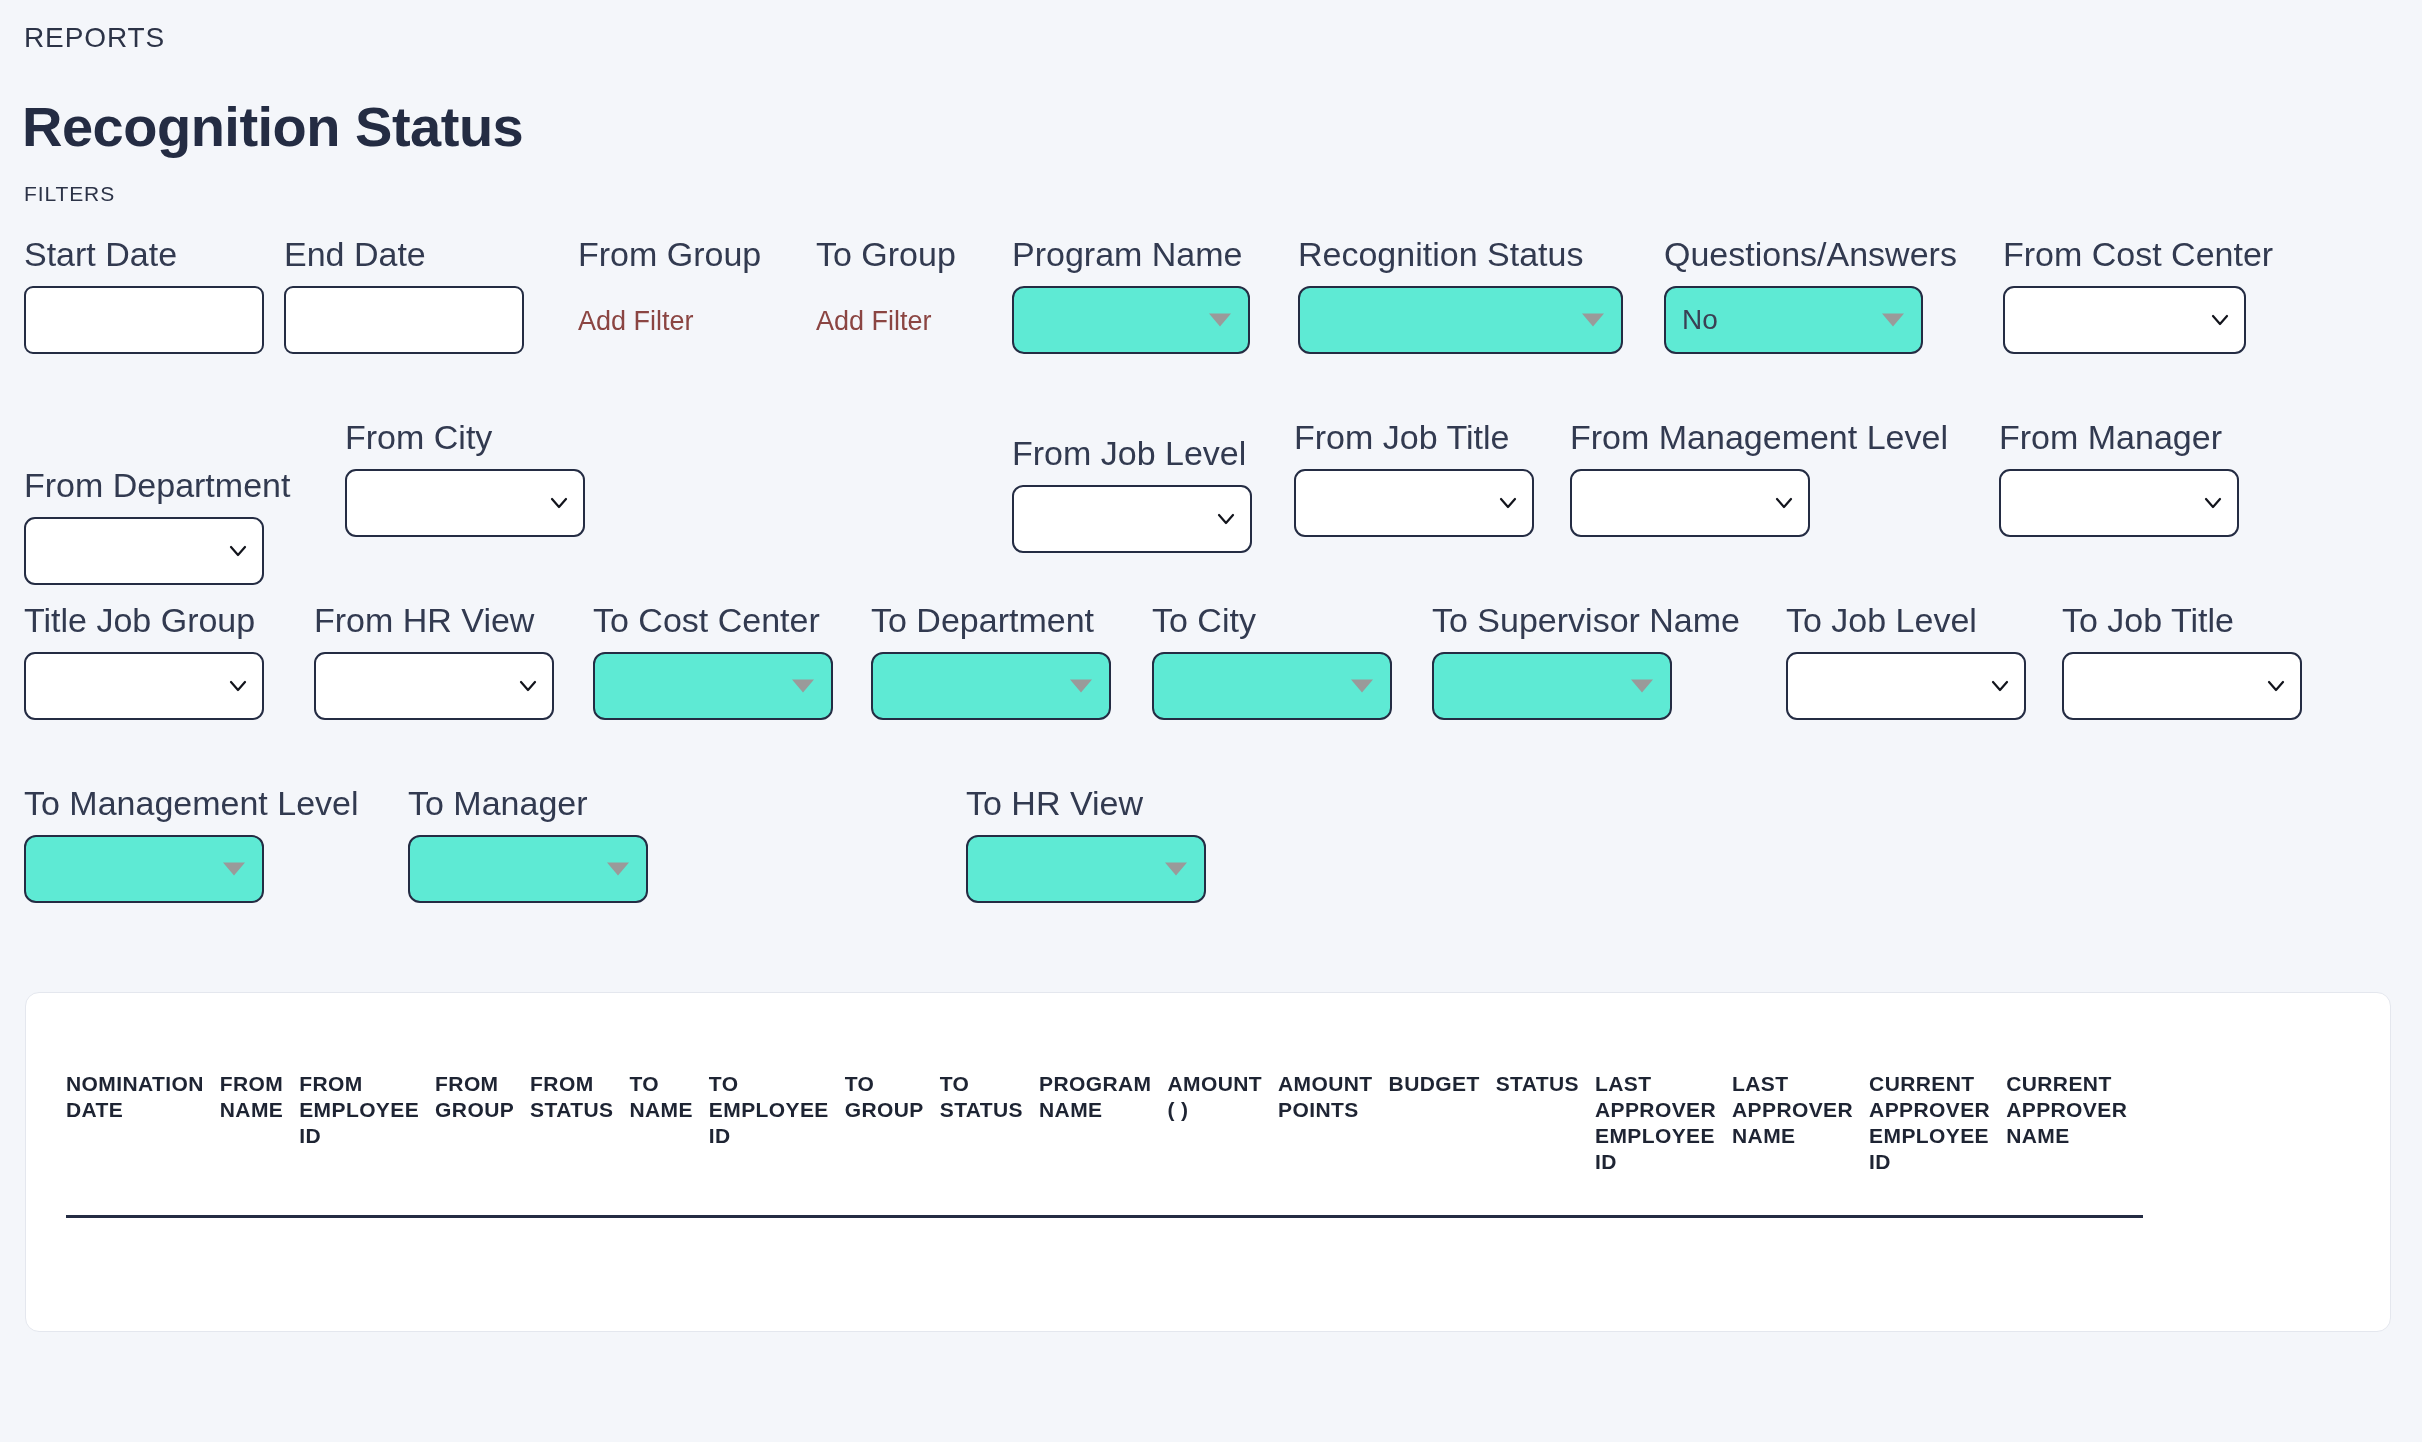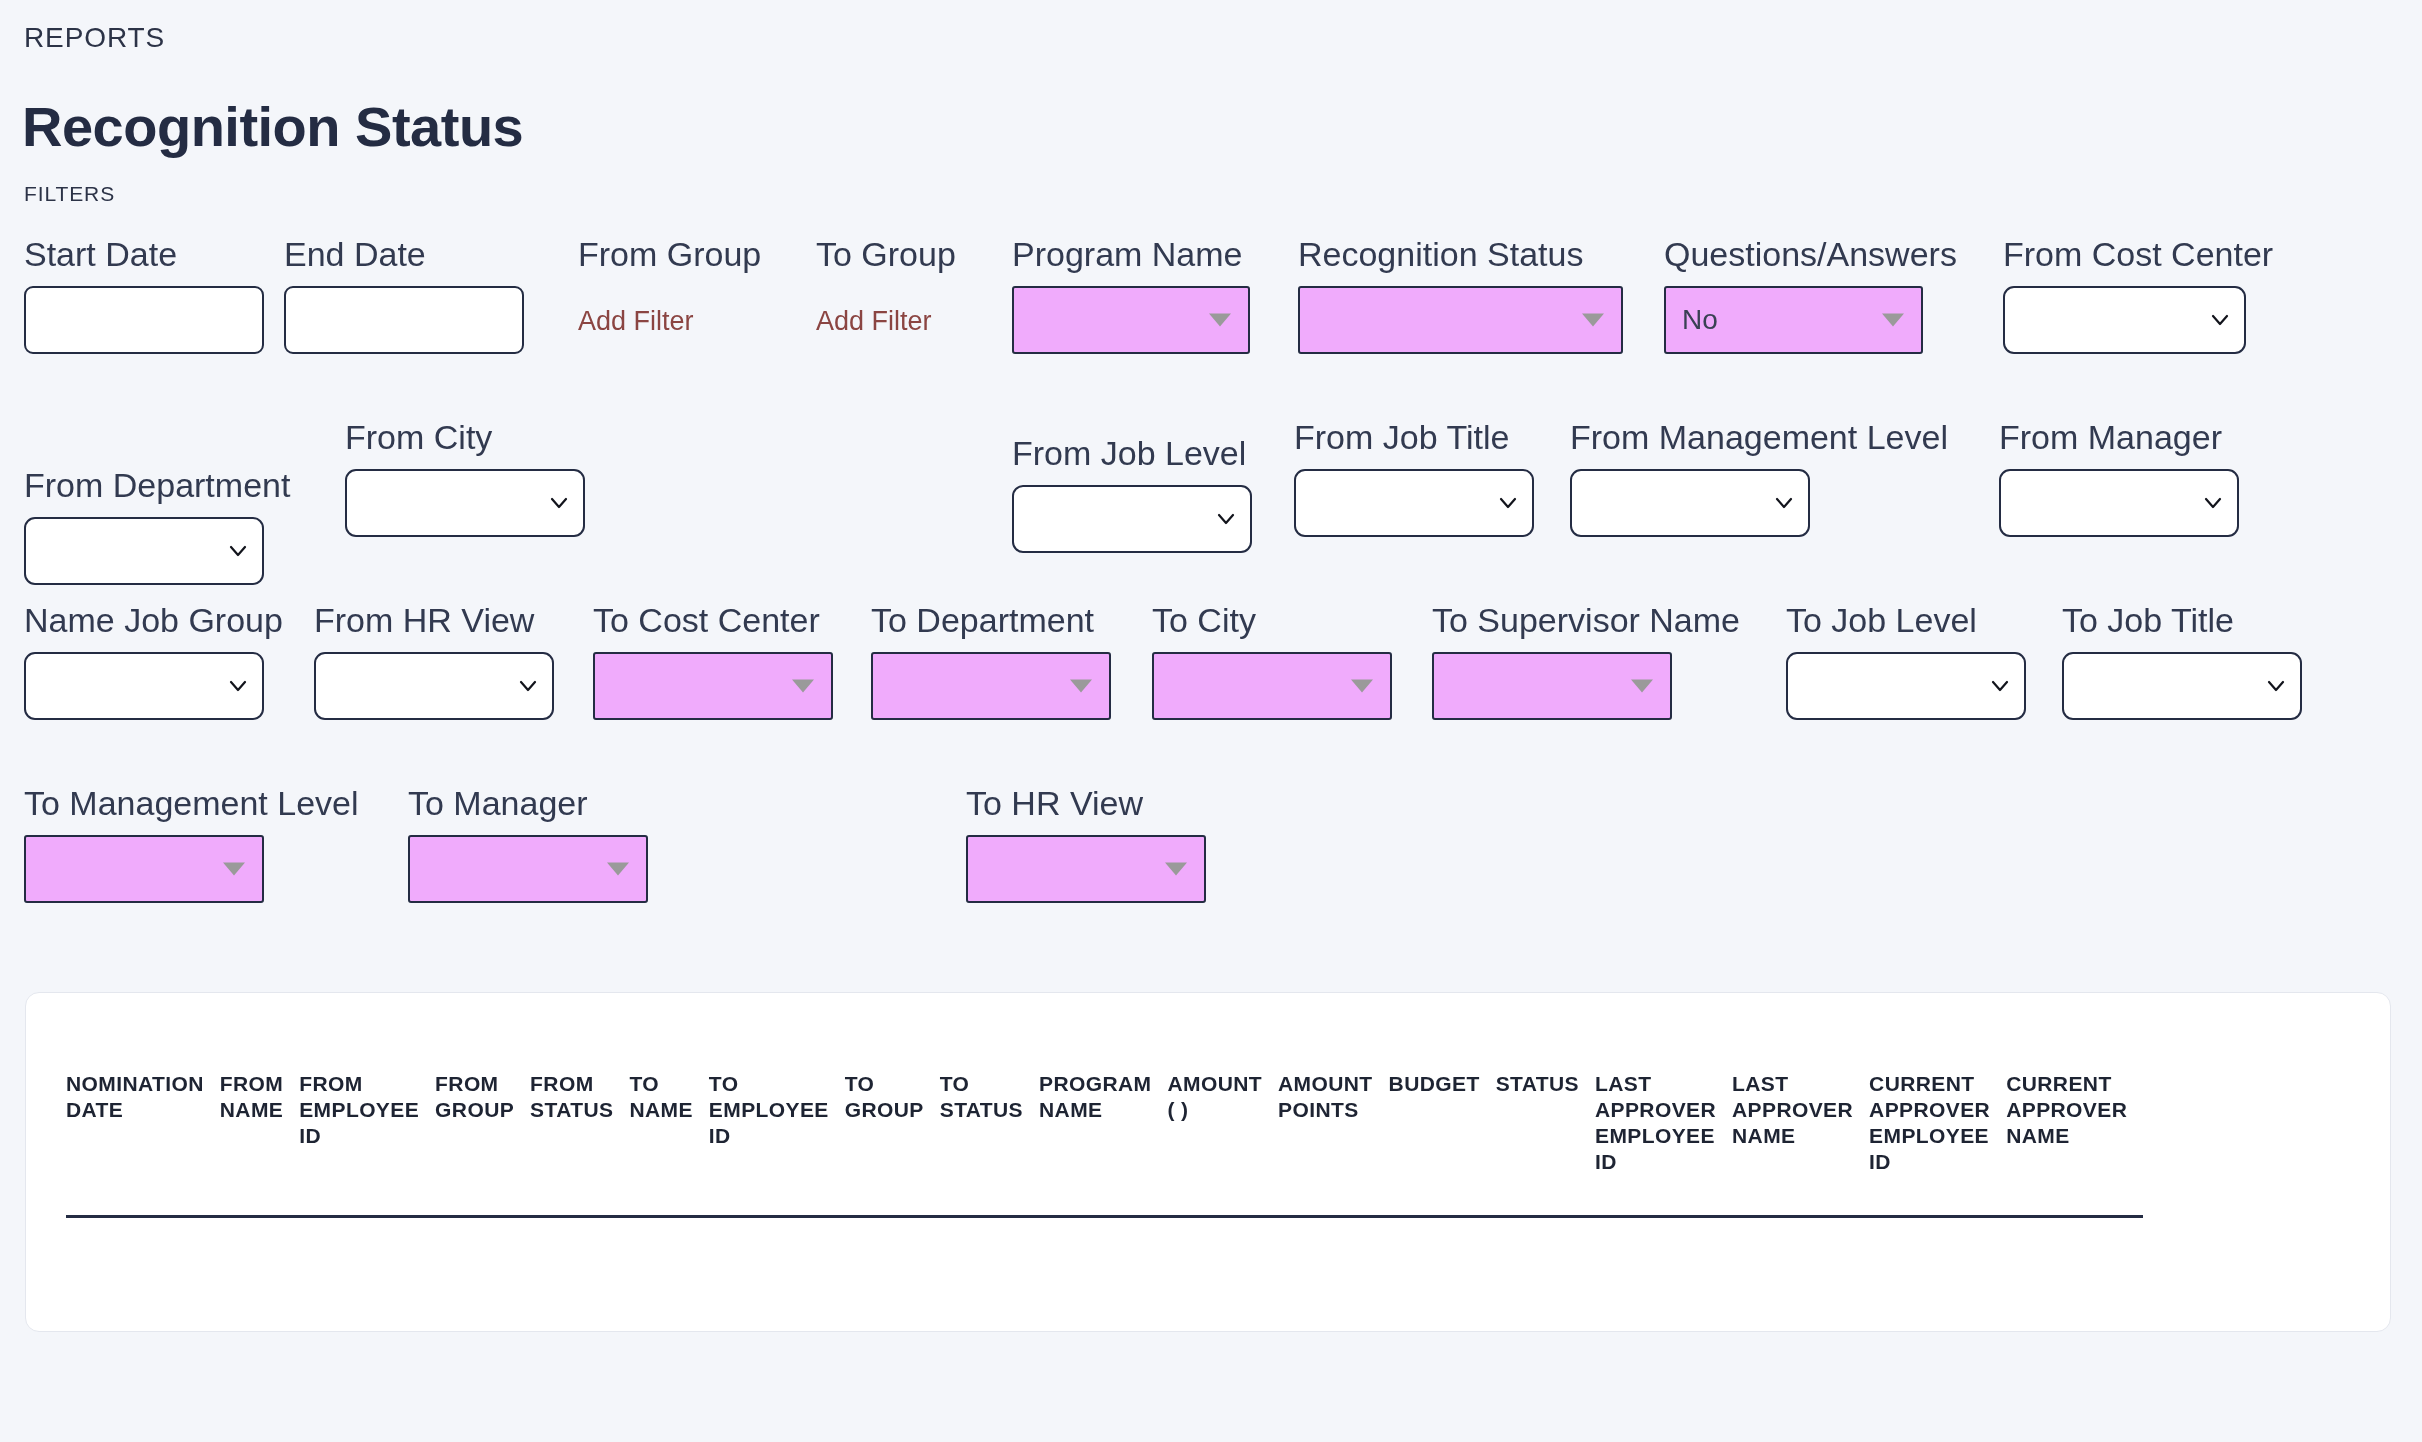--- a/index.html
+++ b/index.html
@@ -89,23 +89,23 @@
     right: 14px; top: 50%;
     transform: translateY(-50%);
     width: 20px; height: 20px;
   }
   .ctl-select .chev svg { display: block; }
 
   
   .ctl-drop {
     position: relative;
     display: block;
-    background: #f0abfc;
+    background: #5eead4;
     border: 2.5px solid #242c43;
-    border-radius: 3px;
+    border-radius: 12px;
     height: 68px;
     cursor: pointer;
   }
   .ctl-drop .tri {
     position: absolute;
     right: 17px; top: 50%;
     transform: translateY(-50%);
     width: 0; height: 0;
     border-left: 11px solid transparent;
     border-right: 11px solid transparent;
@@ -301,21 +301,21 @@
                 <path d="M3 6 L10 14 L17 6" fill="none" stroke="#12141c" stroke-width="2.2" stroke-linecap="round" stroke-linejoin="round"></path>
               </svg>
           </span>
         </div>
       </div>
     </div>
 
     <div class="filter-row">
 
       <div class="field" style="left:24px;">
-        <span class="field-label">Name Job Group</span>
+        <span class="field-label">Title Job Group</span>
         <div class="ctl-select" style="width:240px;">
           <span class="chev">
             <svg viewBox="0 0 20 20" width="20" height="20">
                 <path d="M3 6 L10 14 L17 6" fill="none" stroke="#12141c" stroke-width="2.2" stroke-linecap="round" stroke-linejoin="round"></path>
               </svg>
           </span>
         </div>
       </div>
 
       <div class="field" style="left:314px;">

